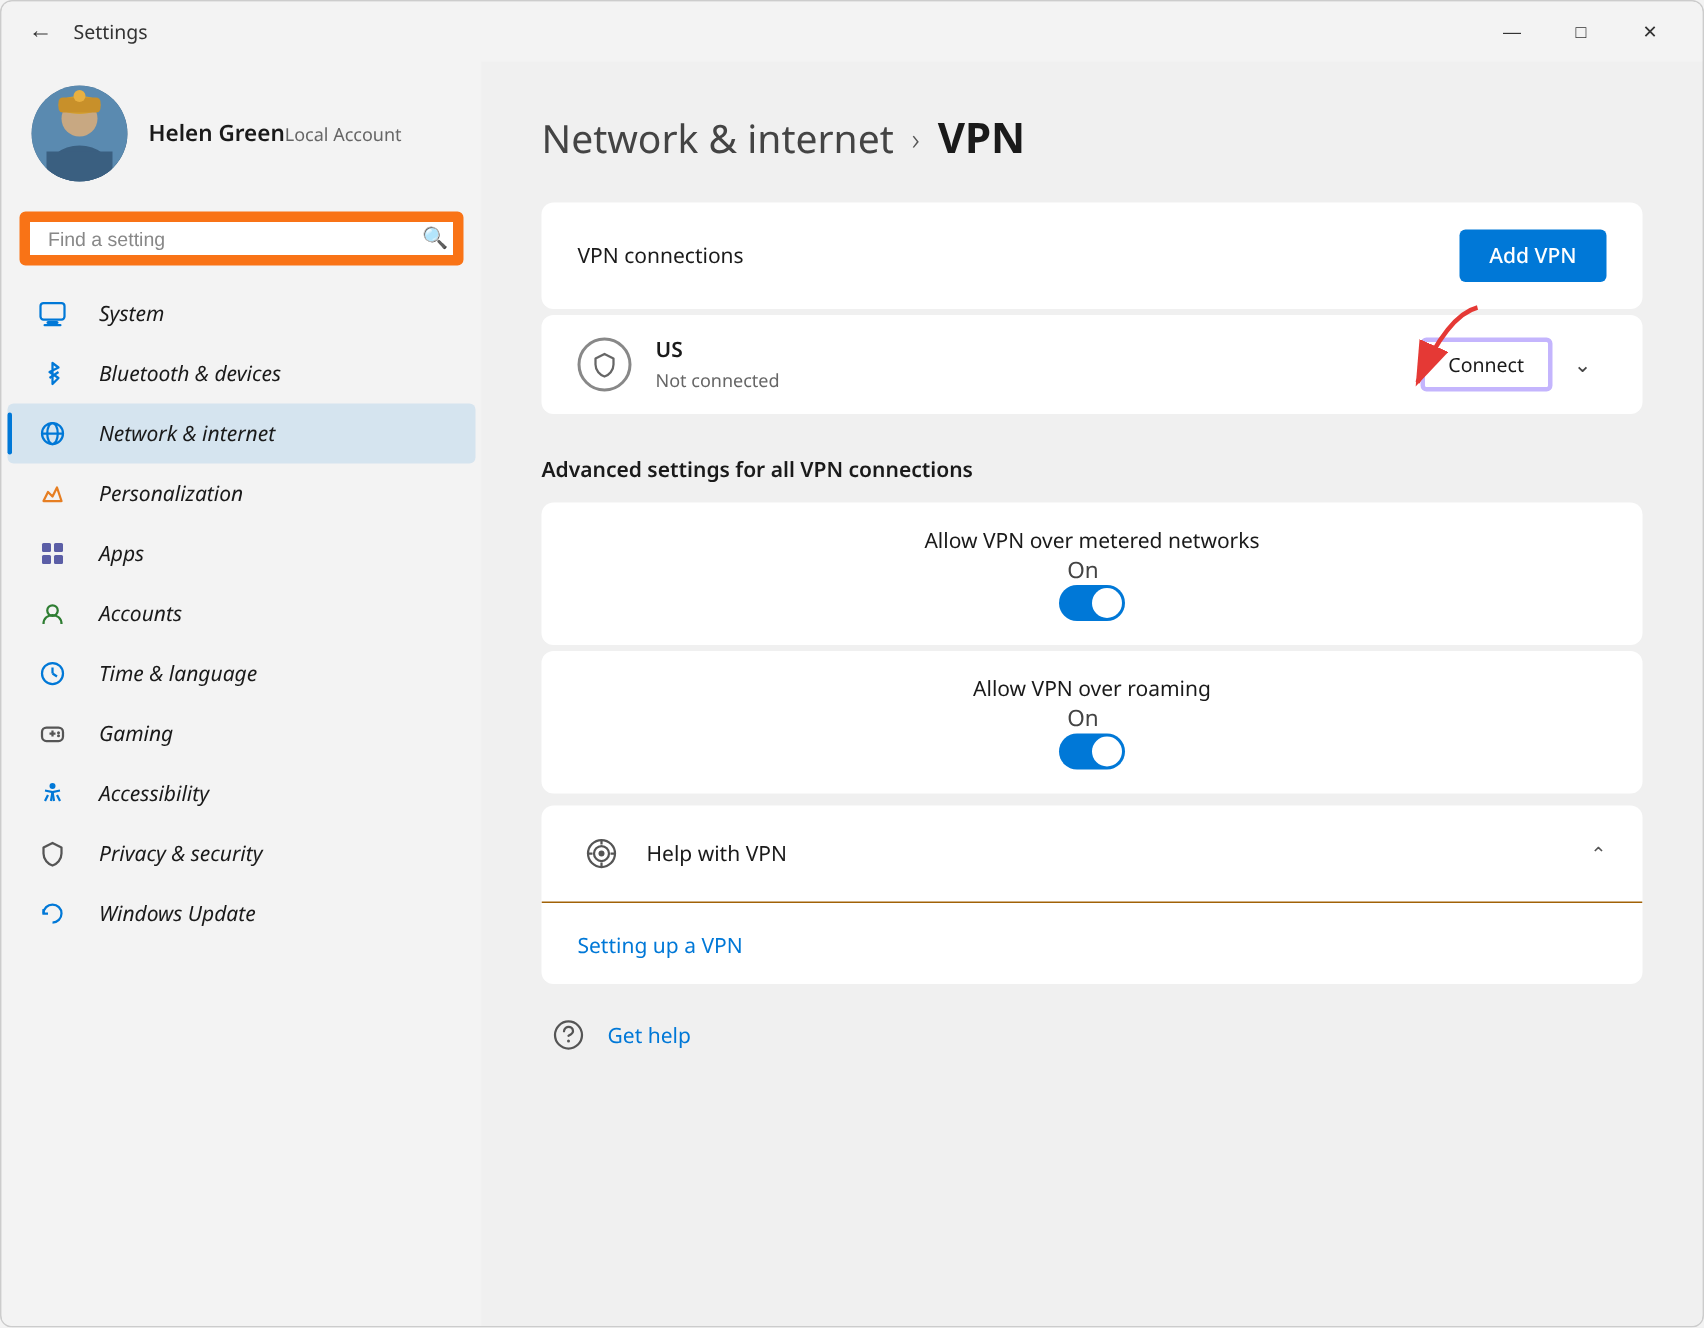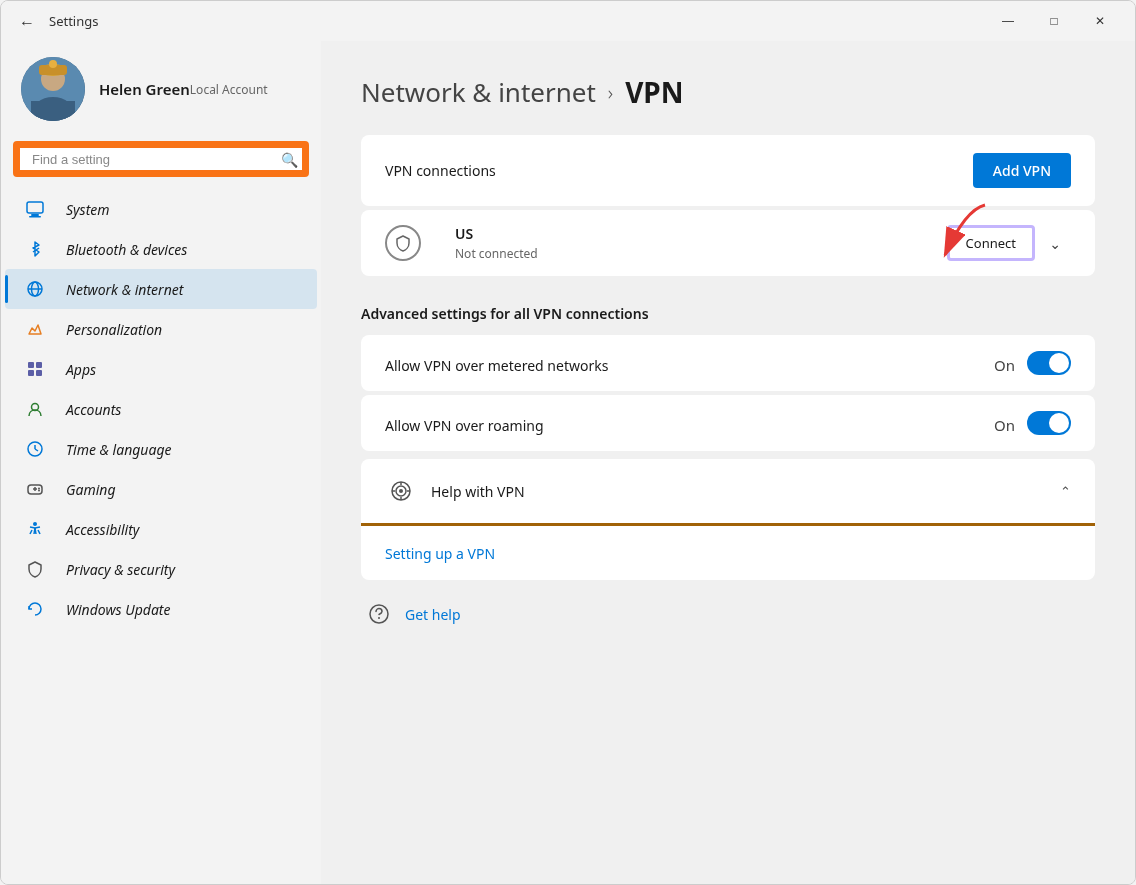--- a/index.html
+++ b/index.html
@@ -226,21 +226,21 @@
     .vpn-shield-icon {
       width: 36px; height: 36px;
       border: 2px solid #888;
       border-radius: 50%;
       display: flex; align-items: center; justify-content: center;
       color: #555;
       font-size: 16px;
       flex-shrink: 0;
       margin-right: 16px;
     }
-    .vpn-entry-info { flex: 1; margin-left: 18px; }
+    .vpn-entry-info { flex: 1; }
     .vpn-name { font-size: 14px; font-weight: 600; color: #1a1a1a; }
     .vpn-status { font-size: 12px; color: #666; margin-top: 2px; }
     .vpn-connect-btn {
       background: white;
       border: 3px solid #c4b5fd;
       border-radius: 4px;
       padding: 6px 16px;
       font-size: 13px;
       cursor: pointer;
       font-family: inherit;
@@ -257,25 +257,26 @@
 
     .advanced-header {
       font-size: 14px;
       font-weight: 600;
       color: #1a1a1a;
       padding: 16px 0 12px 0;
     }
 
     .toggle-row {
       display: flex;
-      align-items: flex-end;
+      align-items: center;
       padding: 16px 24px;
       background: white;
       border-radius: 8px;
       margin-bottom: 4px;
+      flex-direction: column;
     }
     .toggle-row-label { flex: 1; font-size: 14px; color: #1a1a1a; }
     .toggle-status { font-size: 15px; color: #444; margin-right: 12px; }
     .toggle-switch {
       width: 44px; height: 24px;
       background: #0078d7;
       border-radius: 12px;
       position: relative;
       cursor: pointer;
       flex-shrink: 0;
@@ -304,21 +305,21 @@
     .help-vpn-icon {
       width: 32px; height: 32px;
       display: flex; align-items: center; justify-content: center;
       font-size: 18px;
       color: #555;
       margin-right: 14px;
     }
     .help-vpn-label { flex: 1; font-size: 14px; font-weight: 400; color: #1a1a1a; }
     .help-vpn-chevron { color: #555; font-size: 13px; }
     .help-vpn-content {
-      border-top: 3px solid #a16207;
+      border-top: 1px solid #a16207;
       padding: 16px 24px;
     }
     .help-link {
       color: #0078d7;
       text-decoration: none;
       font-size: 14px;
       cursor: pointer;
     }
 
     .get-help-row {

